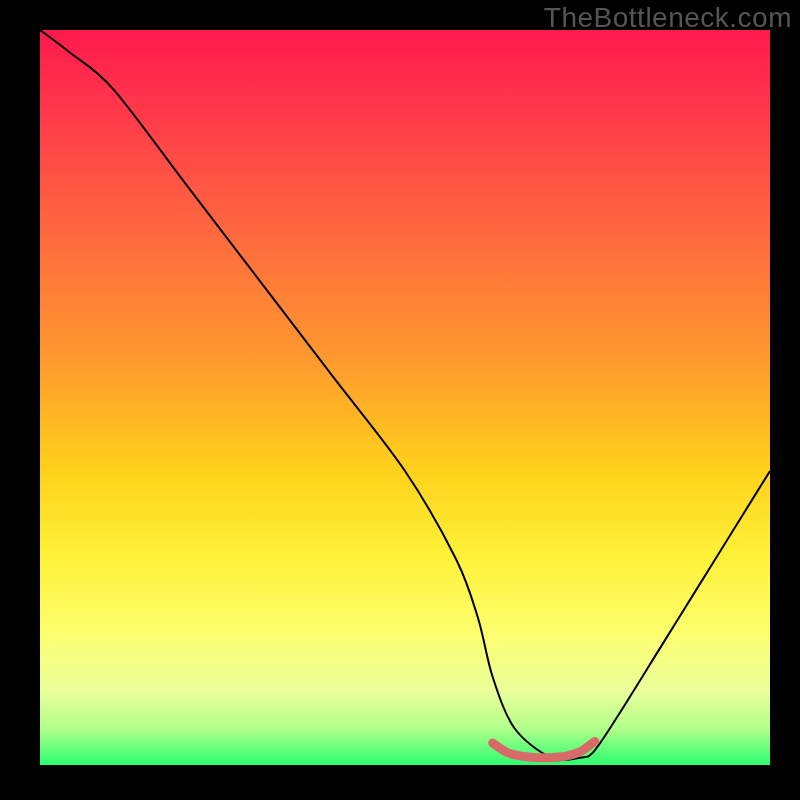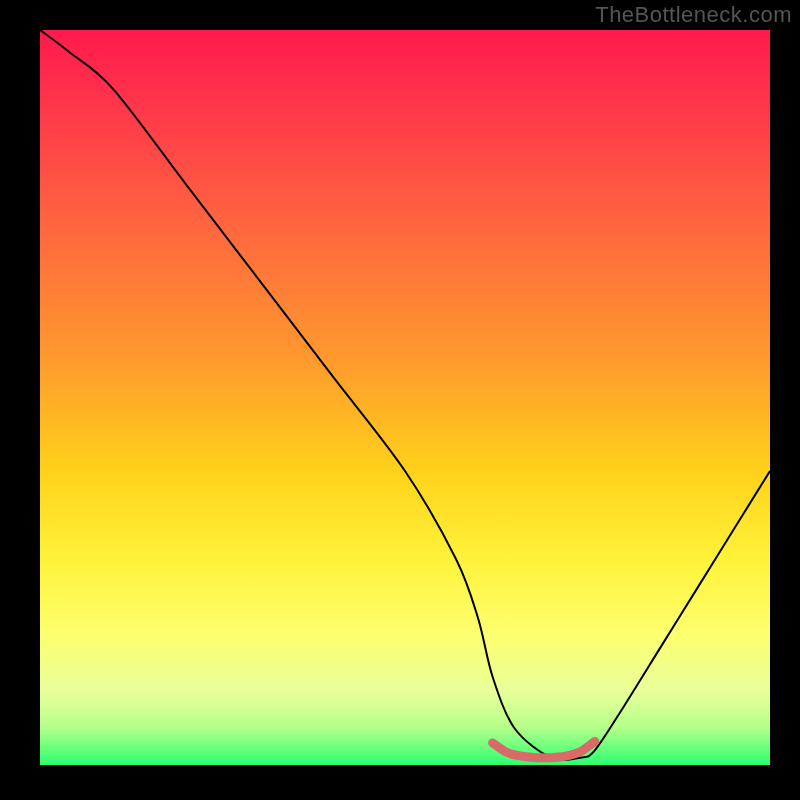--- a/index.html
+++ b/index.html
@@ -13,21 +13,21 @@
   .wrap {
     position: relative;
     width: 800px;
     height: 800px;
   }
   .watermark {
     position: absolute;
     top: 2px;
     right: 8px;
     color: #555;
-    font-size: 22px;
+    font-size: 28px;
     font-weight: normal;
     letter-spacing: 0.5px;
     z-index: 30;
     text-align: center;
   }
   svg.plot {
     position: absolute;
     top: 0;
     left: 0;
     width: 800px;

